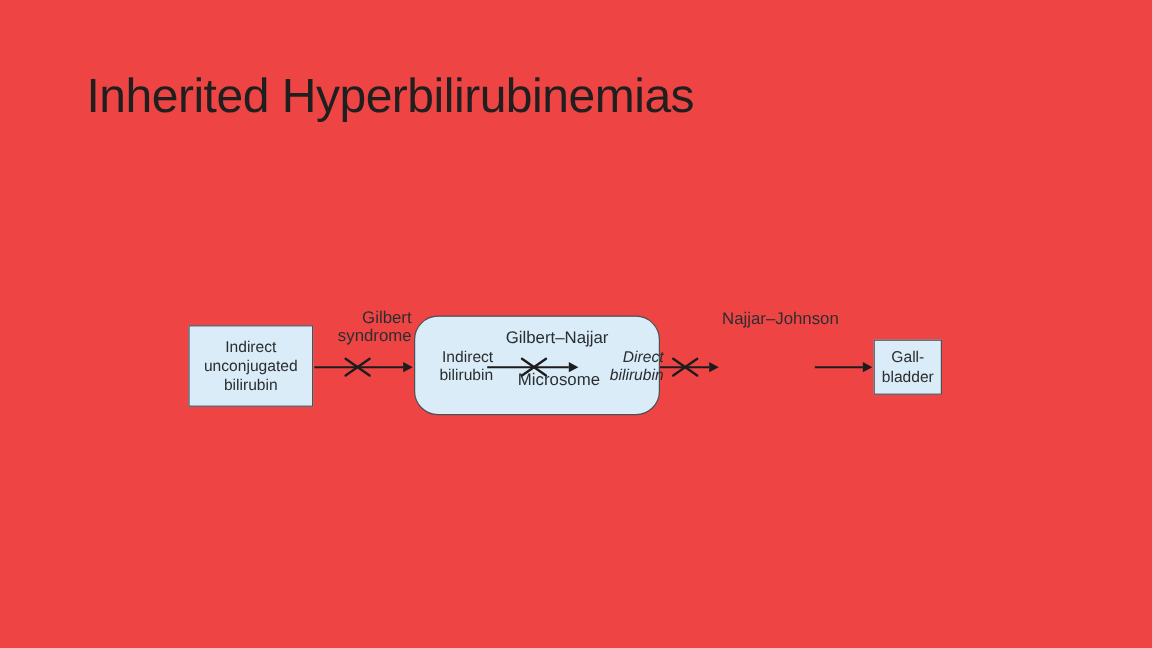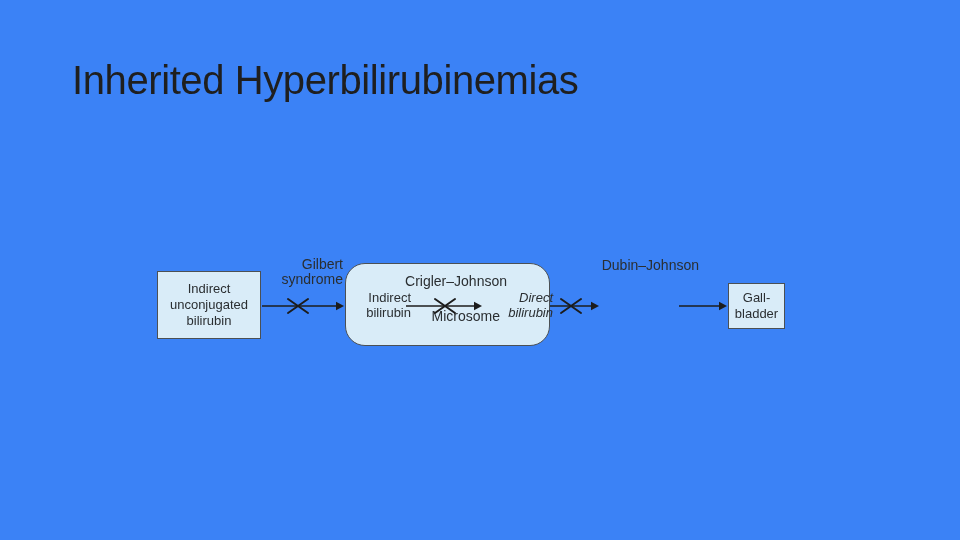--- a/index.html
+++ b/index.html
@@ -1,17 +1,17 @@
 <!DOCTYPE html>
 <html style="--box-fill: #d9ecf8; --box-border: #4b5054; --arrow: #1c1c1c; --ink: #2a2e31; --title-ink: #1f1f1f;"><head>
 <meta charset="utf-8">
 <style>
   html,body{margin:0;padding:0;background:#fff;}
   .slide{
-    position:relative;width:960px;height:540px;background:#3b82f6;overflow:hidden;
+    position:relative;width:960px;height:540px;background:#ef4444;overflow:hidden;
     font-family:"Liberation Sans",sans-serif;
   }
   .title{
     position:absolute;left:72px;top:60px;margin:0;
     font-size:40px;line-height:40px;font-weight:300;letter-spacing:-0.4px;
     color:var(--title-ink,#1f1f1f);white-space:nowrap;
   }
   .diagram{position:absolute;left:150px;top:253px;width:660px;height:100px;}
   .box{
     position:absolute;box-sizing:border-box;
@@ -58,31 +58,31 @@
 
     <div class="box rounded crigler-box"></div>
 
 
     <div class="box gall-box">Gall-
 bladder</div>
 
     <div class="flabel lbl-gilbert">Gilbert
 syndrome</div>
 
-    <div class="flabel lbl-crigler">Crigler–Johnson</div>
+    <div class="flabel lbl-crigler">Gilbert–Najjar</div>
 
     <div class="flabel inner-txt txt-indirect">Indirect
 bilirubin</div>
 
     <div class="flabel inner-txt txt-direct">Direct
 bilirubin</div>
 
     <div class="flabel lbl-microsome">Microsome</div>
 
-    <div class="flabel lbl-dubin">Dubin–Johnson</div>
+    <div class="flabel lbl-dubin">Najjar–Johnson</div>
 
     <svg class="overlay" viewBox="0 0 660 100">
       <g>
         <line x1="112" y1="53" x2="186" y2="53"></line>
         <polygon points="186,48.7 186,57.3 194,53"></polygon>
       </g>
       <g>
         <path d="M138,46 L158,60"></path>
         <path d="M158,46 L138,60"></path>
       </g>

